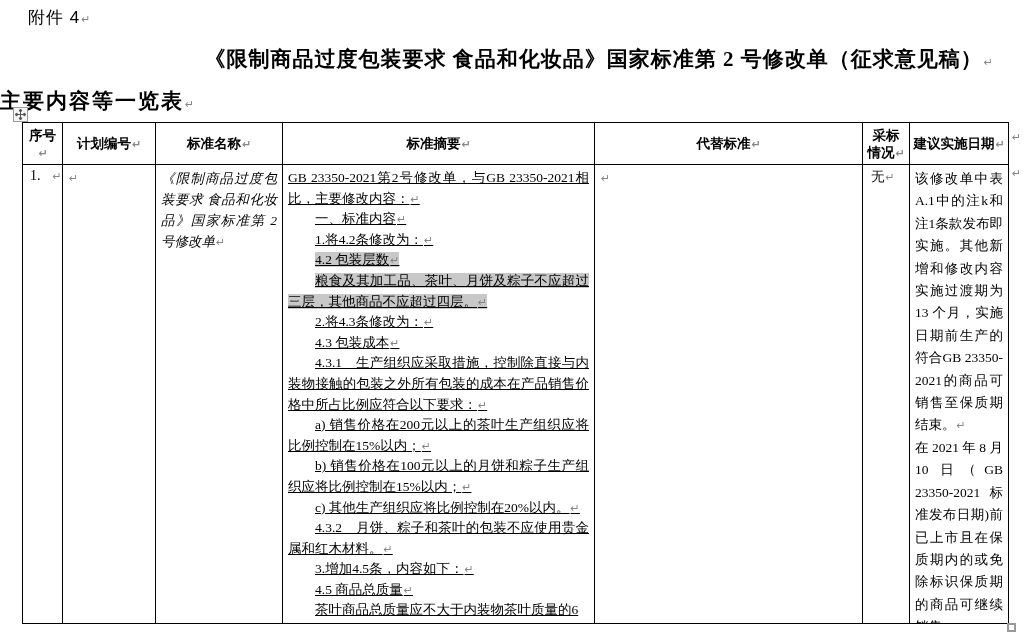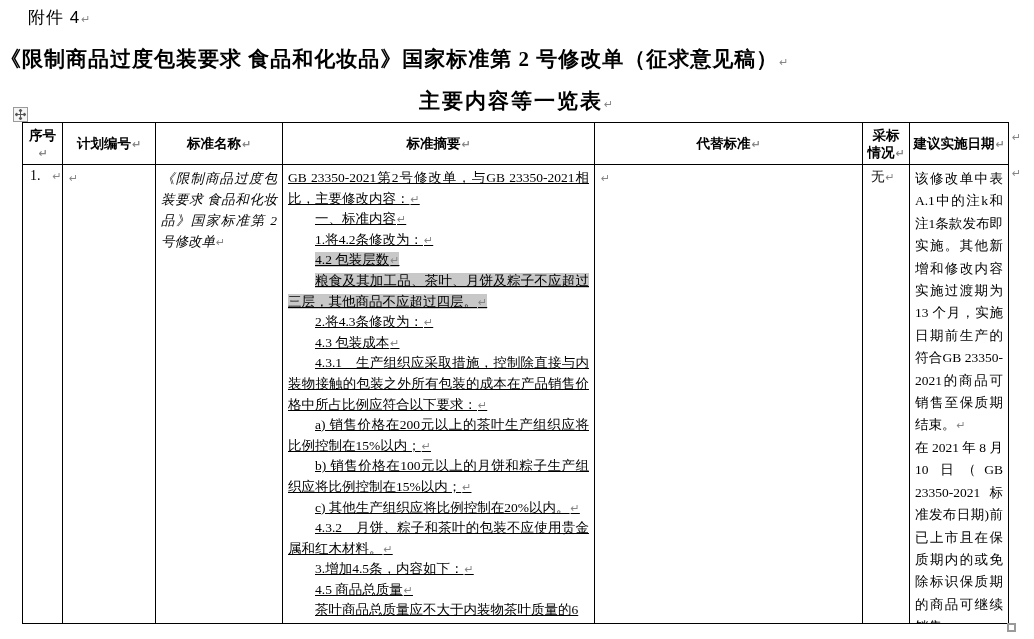--- a/index.html
+++ b/index.html
@@ -8,25 +8,25 @@
     background:#ffffff;color:#000;
     font-family:"Liberation Serif","DejaVu Serif",serif;
   }
   .attachment{
     position:absolute;left:28px;top:6px;
     font-family:"Liberation Sans","DejaVu Sans",sans-serif;
     font-size:17px;letter-spacing:1px;
   }
   .doc-title{
     position:absolute;left:0;top:45px;width:994px;margin:0;
-    text-align:left;font-size:21px;font-weight:bold;letter-spacing:1px;
+    text-align:right;font-size:21px;font-weight:bold;letter-spacing:1px;
   }
   .doc-subtitle{
     position:absolute;left:0;top:87px;width:1034px;margin:0;
-    text-align:center;font-size:21px;font-weight:bold;letter-spacing:2px;
+    text-align:left;font-size:21px;font-weight:bold;letter-spacing:2px;
   }
   .pmark{
     color:#868686;font-size:11px;line-height:1;
     font-family:"DejaVu Sans",sans-serif;
     padding-left:1px;vertical-align:baseline;
   }
   .title-mark{font-weight:normal;}
   
   .tbl-wrap{position:absolute;left:22px;top:122px;width:986px;height:462px;}
   table.std{

